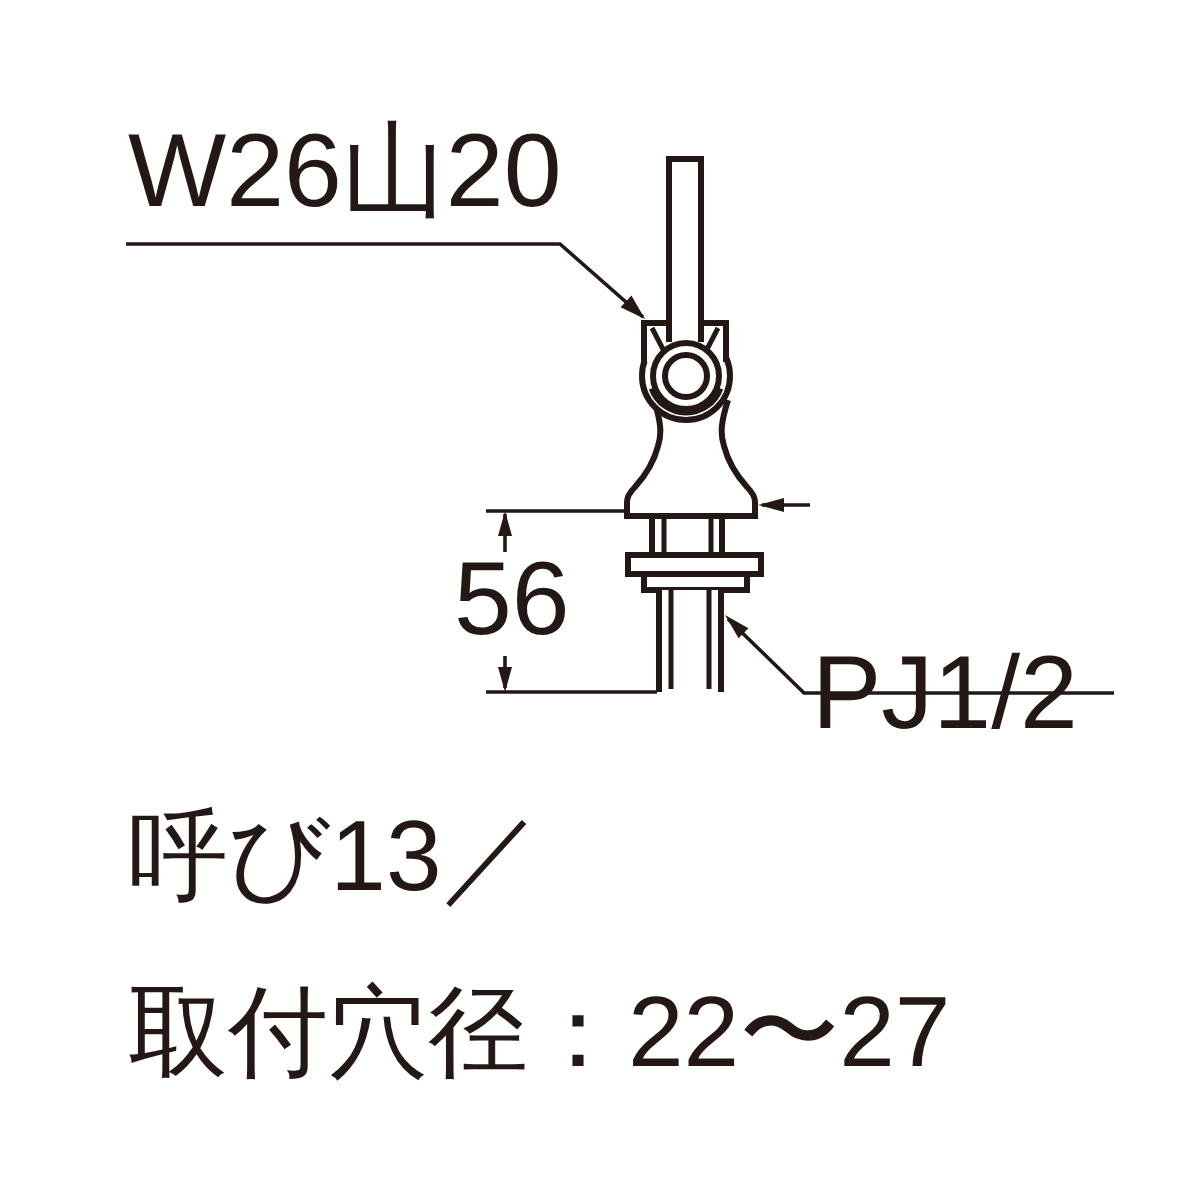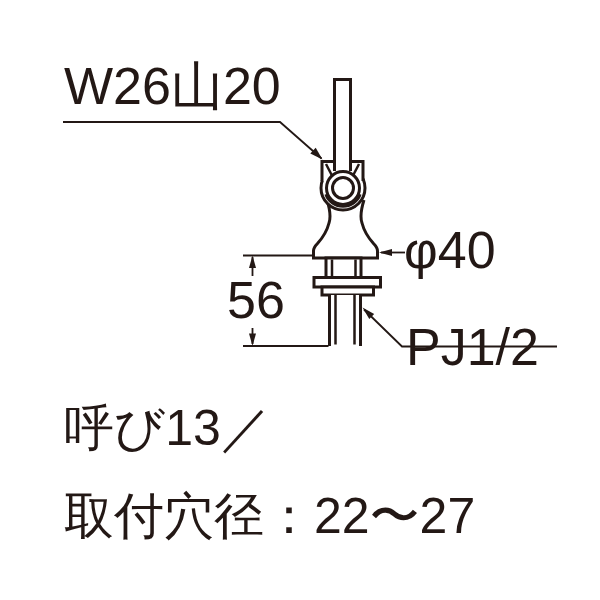--- a/index.html
+++ b/index.html
@@ -98,20 +98,19 @@
         <polygon points="322.5,159.5 310.3,153.6 315.7,147.8"></polygon>
         <polygon points="379,252.5 392,256 392,249"></polygon>
         <polygon points="252.5,255.5 249,268 256,268"></polygon>
         <polygon points="252.5,346 249,333.5 256,333.5"></polygon>
         <polygon points="362.5,307.5 369.3,319.1 374.2,314.1"></polygon>
       </g>
     </g>
   </svg>
 
   <div class="lbl lbl-dim" id="lbl-w26">W26山20</div>
-  <div class="lbl lbl-dim" id="lbl-phi40">φ40</div>
   <div class="lbl lbl-dim" id="lbl-56">56</div>
   <div class="lbl lbl-dim" id="lbl-pj">PJ1/2</div>
 
   <div class="lbl lbl-note" id="note-yobi">呼び13／</div>
   <div class="lbl lbl-note" id="note-ana">取付穴径：22〜27</div>
 
 </div>
 
 </body></html>

